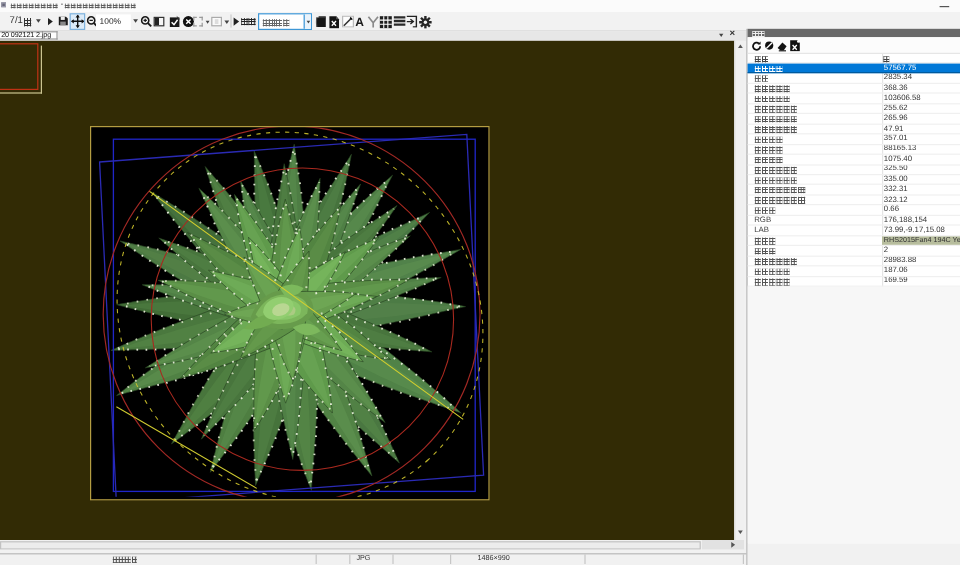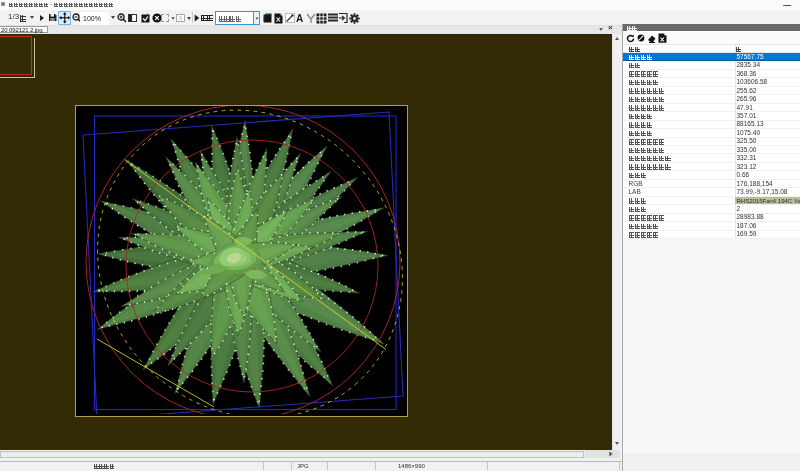--- a/index.html
+++ b/index.html
@@ -11,21 +11,21 @@
 </style></head>
 <body>
 
 <div class="abs" style="left:0;top:0;width:800px;height:10px;background:#fbfbfb">
  <div class="abs" style="left:1px;top:2px;width:4px;height:4px;background:#667;border:1px solid #99a"></div>
  <div class="abs" style="left:9px;top:2px"><i class="c" style="width:4.2px;height:4.8px;margin-right:0.8px;color:#5e5e5e"></i><i class="c" style="width:4.2px;height:4.8px;margin-right:0.8px;color:#5e5e5e"></i><i class="c" style="width:4.2px;height:4.8px;margin-right:0.8px;color:#5e5e5e"></i><i class="c" style="width:4.2px;height:4.8px;margin-right:0.8px;color:#5e5e5e"></i><i class="c" style="width:4.2px;height:4.8px;margin-right:0.8px;color:#5e5e5e"></i><i class="c" style="width:4.2px;height:4.8px;margin-right:0.8px;color:#5e5e5e"></i><i class="c" style="width:4.2px;height:4.8px;margin-right:0.8px;color:#5e5e5e"></i><i class="c" style="width:4.2px;height:4.8px;margin-right:0.8px;color:#5e5e5e"></i><span style="font-size:6px;color:#444;vertical-align:top;line-height:5px"> - </span><i class="c" style="width:4.2px;height:4.8px;margin-right:0.8px;color:#5e5e5e"></i><i class="c" style="width:4.2px;height:4.8px;margin-right:0.8px;color:#5e5e5e"></i><i class="c" style="width:4.2px;height:4.8px;margin-right:0.8px;color:#5e5e5e"></i><i class="c" style="width:4.2px;height:4.8px;margin-right:0.8px;color:#5e5e5e"></i><i class="c" style="width:4.2px;height:4.8px;margin-right:0.8px;color:#5e5e5e"></i><i class="c" style="width:4.2px;height:4.8px;margin-right:0.8px;color:#5e5e5e"></i><i class="c" style="width:4.2px;height:4.8px;margin-right:0.8px;color:#5e5e5e"></i><i class="c" style="width:4.2px;height:4.8px;margin-right:0.8px;color:#5e5e5e"></i><i class="c" style="width:4.2px;height:4.8px;margin-right:0.8px;color:#5e5e5e"></i><i class="c" style="width:4.2px;height:4.8px;margin-right:0.8px;color:#5e5e5e"></i><i class="c" style="width:4.2px;height:4.8px;margin-right:0.8px;color:#5e5e5e"></i><i class="c" style="width:4.2px;height:4.8px;margin-right:0.8px;color:#5e5e5e"></i></div>
 <div class="abs" style="left:783px;top:4.5px;width:8px;height:1.5px;background:#555"></div>
   </div>
 
 <div class="abs" style="left:0;top:10px;width:800px;height:15.5px;background:#f2f2f2;border-bottom:1px solid #e0e0e0">
- <span class="abs" style="left:8px;top:3px;font-size:8px;color:#333">1/3</span>
+ <span class="abs" style="left:8px;top:3px;font-size:8px;color:#333">7/1</span>
     <span class="abs" style="left:20px;top:4.5px"><i class="c" style="width:6px;height:6.5px;margin-right:0.6px;color:#333"></i></span>
  <div class="abs tri-d" style="left:30px;top:6px"></div>
  <div class="abs tri-r" style="left:40px;top:4.5px"></div>
  <svg class="abs" style="left:48px;top:3px" width="9" height="9">
       <path d="M1 1h6l1.5 1.5V8H1z" fill="#1c1c1c"></path>
       <rect x="2.6" y="1" width="3.4" height="2.6" fill="#eee"></rect>
       <rect x="2.2" y="5" width="4.6" height="3" fill="#888"></rect>
     </svg>
  <div class="abs" style="left:57.5px;top:1px;width:13.5px;height:13.5px;background:#dcebf8;border:1px solid #7fb2dd">
   <svg width="11.5" height="11.5" style="position:absolute;left:0;top:0">

